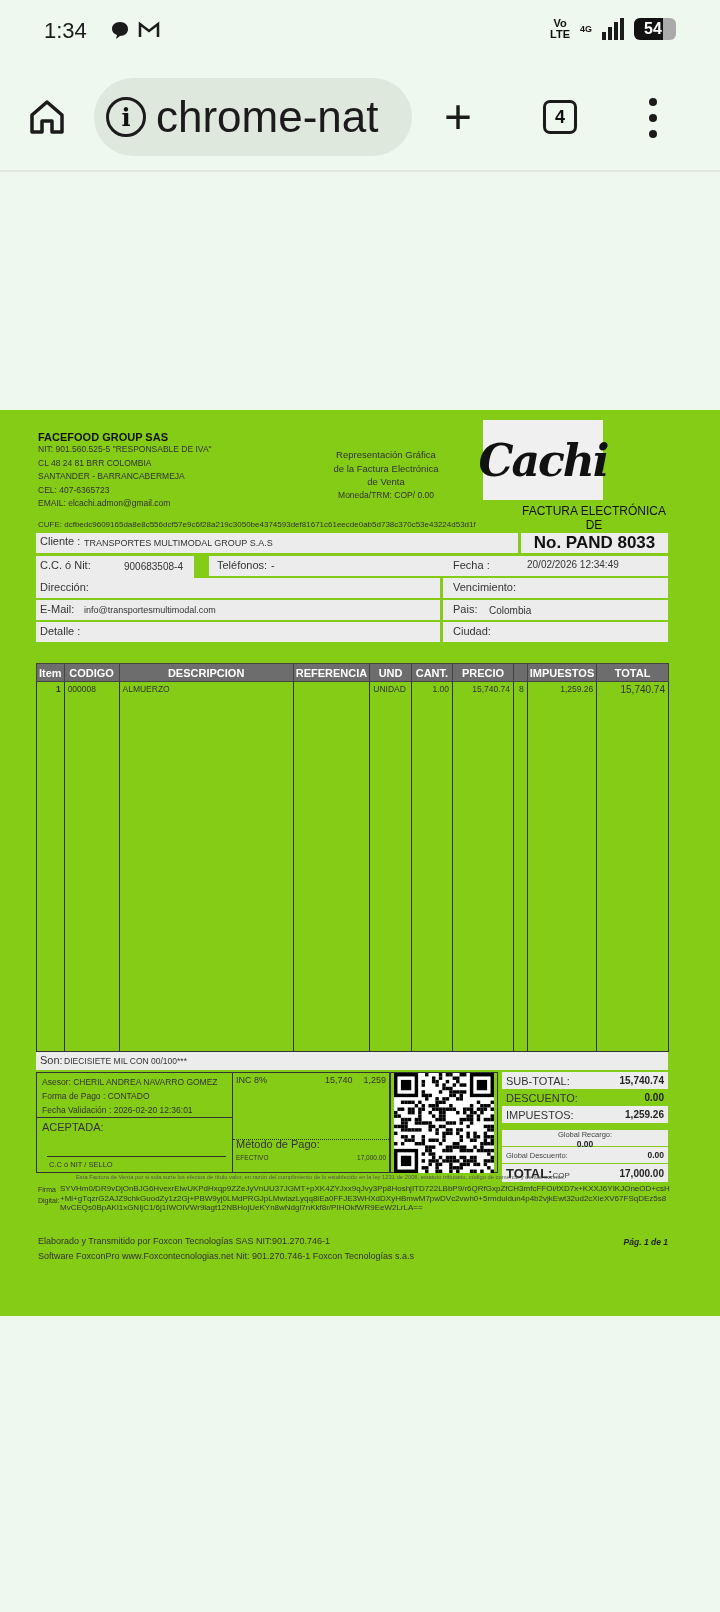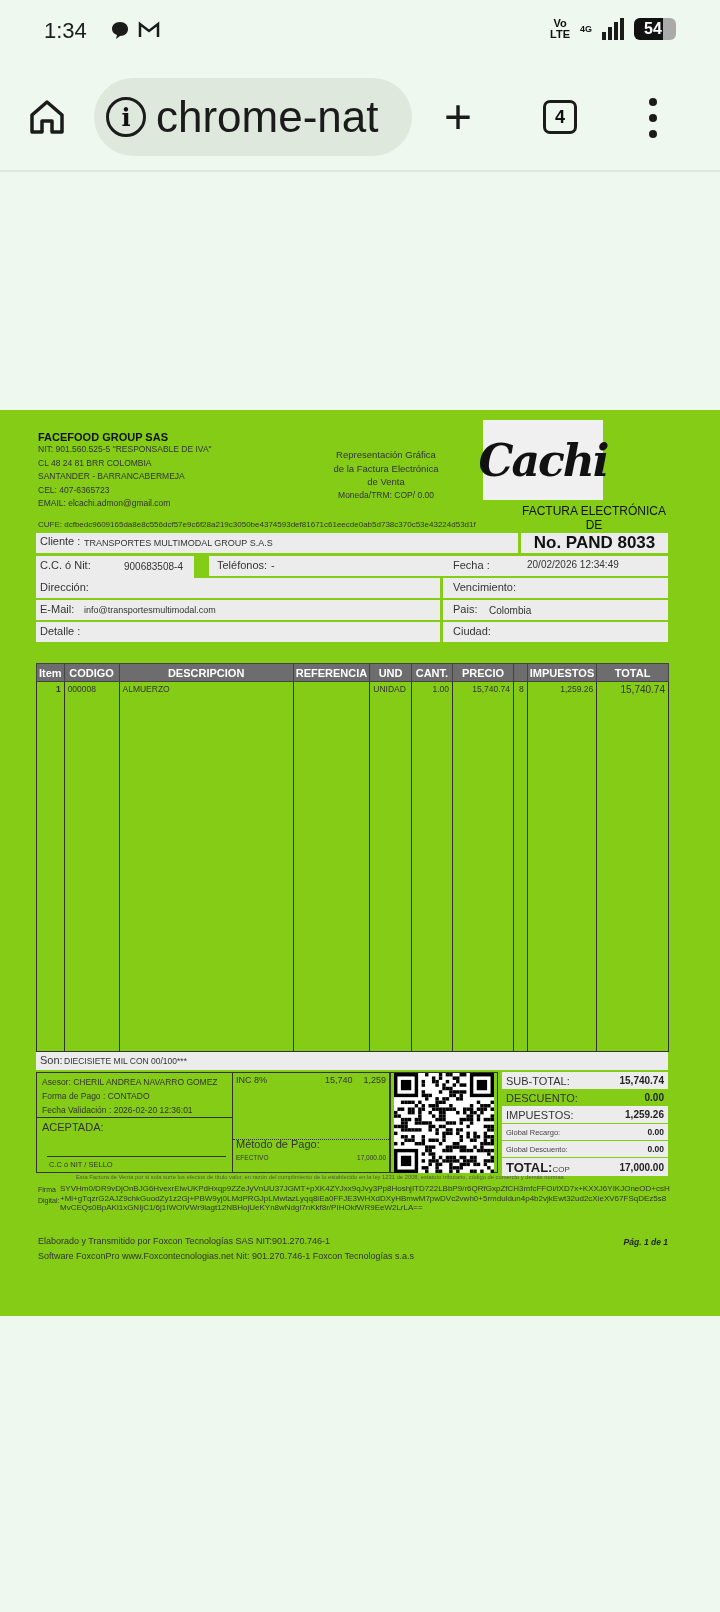--- a/index.html
+++ b/index.html
@@ -538,21 +538,21 @@
         <span style="font-size:10px; font-weight:bold;">15,740.74</span>
       </div>
       <div class="totrow" style="height:17px;gap:13px;">
         <span class="label">DESCUENTO:</span>
         <span style="font-size:10px; font-weight:bold;">0.00</span>
       </div>
       <div class="totrow grey-row" style="height:17px;">
         <span class="label">IMPUESTOS:</span>
         <span style="font-size:10px; font-weight:bold;">1,259.26</span>
       </div>
-      <div class="totrow grey-row" style="height:16px; margin-top:1px;">
+      <div class="totrow grey-row" style="height:16px; margin-top:7px;flex-direction:column;">
         <span style="font-size:7.5px; color:#444;">Global Recargo:</span>
         <span style="font-size:8.5px; font-weight:bold;">0.00</span>
       </div>
       <div class="totrow grey-row" style="height:16px; margin-top:1px;">
         <span style="font-size:7.5px; color:#444;">Global Descuento:</span>
         <span style="font-size:8.5px; font-weight:bold;">0.00</span>
       </div>
       <div class="totrow grey-row" style="height:18px; margin-top:1px;">
         <span><span style="font-size:13px; font-weight:bold;">TOTAL:</span><span style="font-size:8px; color:#444;">COP</span></span>
         <span style="font-size:10px; font-weight:bold;">17,000.00</span>

